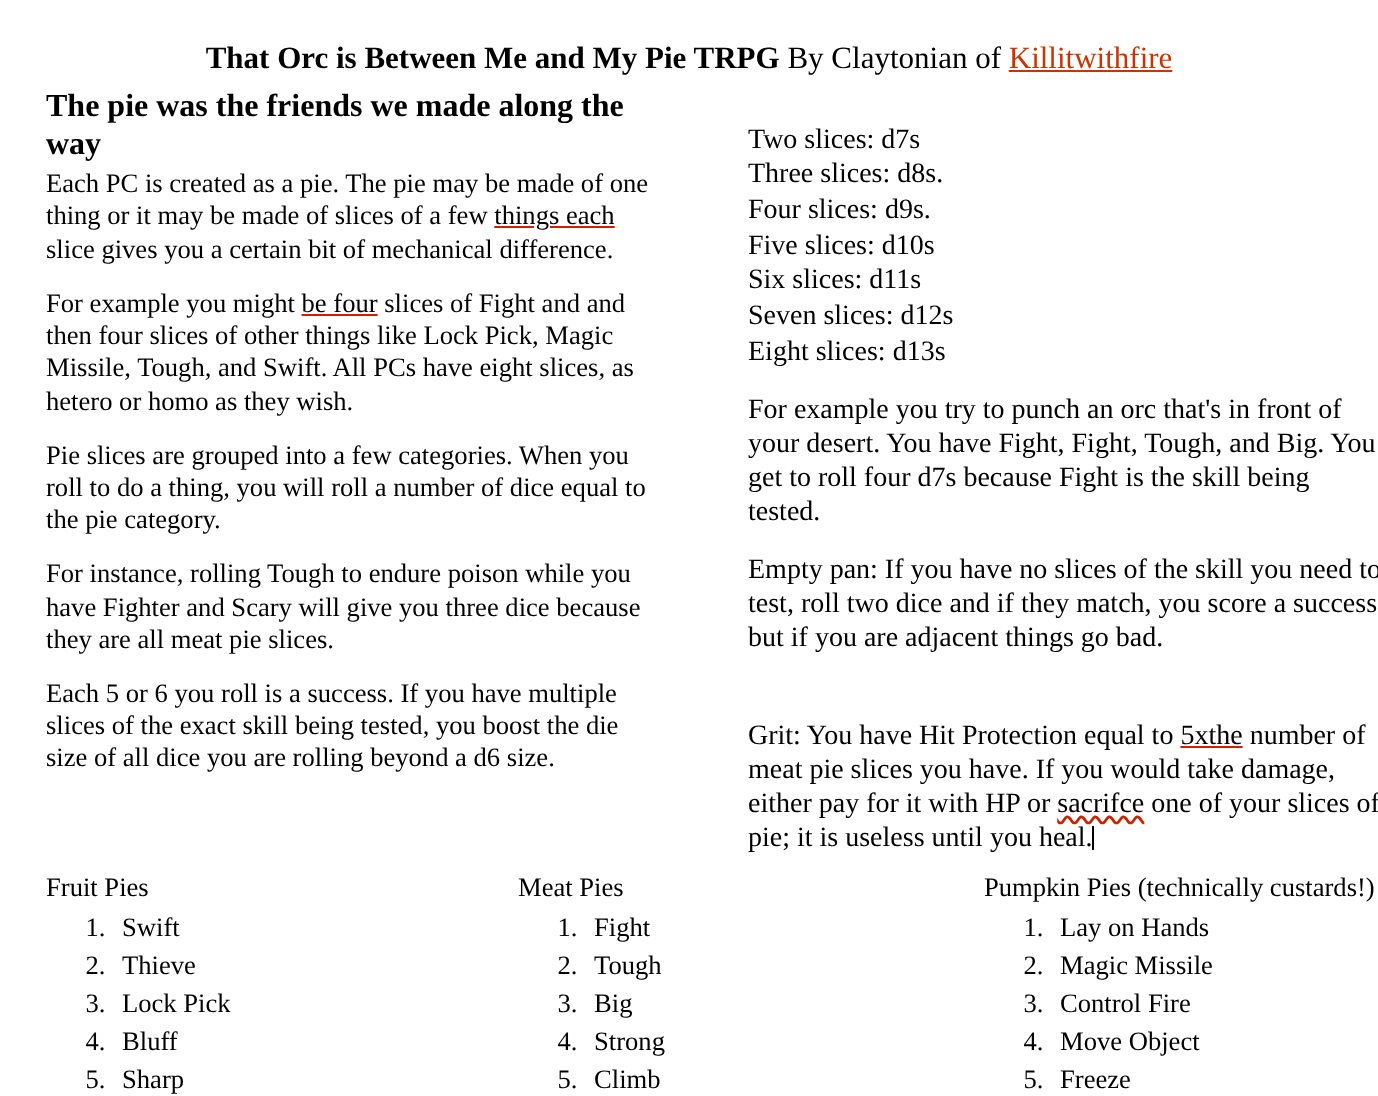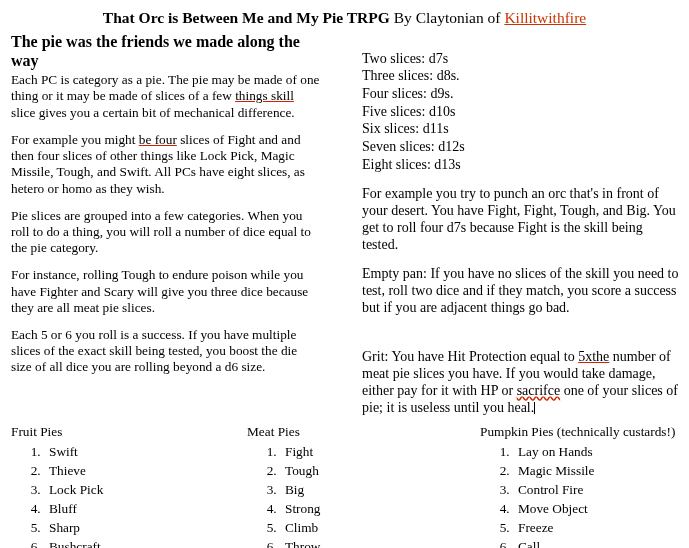--- a/index.html
+++ b/index.html
@@ -8,21 +8,21 @@
     width: 689px; height: 548px;
     background: #ffffff;
     font-family: "Liberation Serif", serif;
     color: #000000;
     overflow: hidden;
   }
   .page {
     position: relative;
     width: 689px;
     height: 548px;
-    padding: 0;
+    padding: 12px;
   }
   
   .title-row {
     text-align: center;
     padding-top: 9px;
     font-size: 15.5px;
     line-height: 1.15;
   }
   .title-main {
     font-weight: bold;
@@ -118,21 +118,21 @@
 
   <div class="title-row">
     <span class="title-main">That Orc is Between Me and My Pie TRPG</span><span class="title-by"> By Claytonian of </span><a class="title-link" href="#">Killitwithfire</a>
   </div>
 
   <div class="body-cols">
 
     <div class="col-left">
       <p class="lead">The pie was the friends we made along the way</p>
 
-      <p class="para"><span>Each PC is category as a pie. The pie may be made of one thing or it may be made of slices of a few </span><span class="u-red">things skill</span><span> slice gives you a certain bit of mechanical difference.</span></p>
+      <p class="para"><span>Each PC is created as a pie. The pie may be made of one thing or it may be made of slices of a few </span><span class="u-red">things each</span><span> slice gives you a certain bit of mechanical difference.</span></p>
 
       <p class="para"><span>For example you might </span><span class="u-red">be four</span><span> slices of Fight and and then four slices of other things like Lock Pick, Magic Missile, Tough, and Swift. All PCs have eight slices, as hetero or homo as they wish.</span></p>
 
       <p class="para">Pie slices are grouped into a few categories. When you roll to do a thing, you will roll a number of dice equal to the pie category.</p>
 
       <p class="para">For instance, rolling Tough to endure poison while you have Fighter and Scary will give you three dice because they are all meat pie slices.</p>
 
       <p class="para">Each 5 or 6 you roll is a success. If you have multiple slices of the exact skill being tested, you boost the die size of all dice you are rolling beyond a d6 size.</p>
     </div>
 

